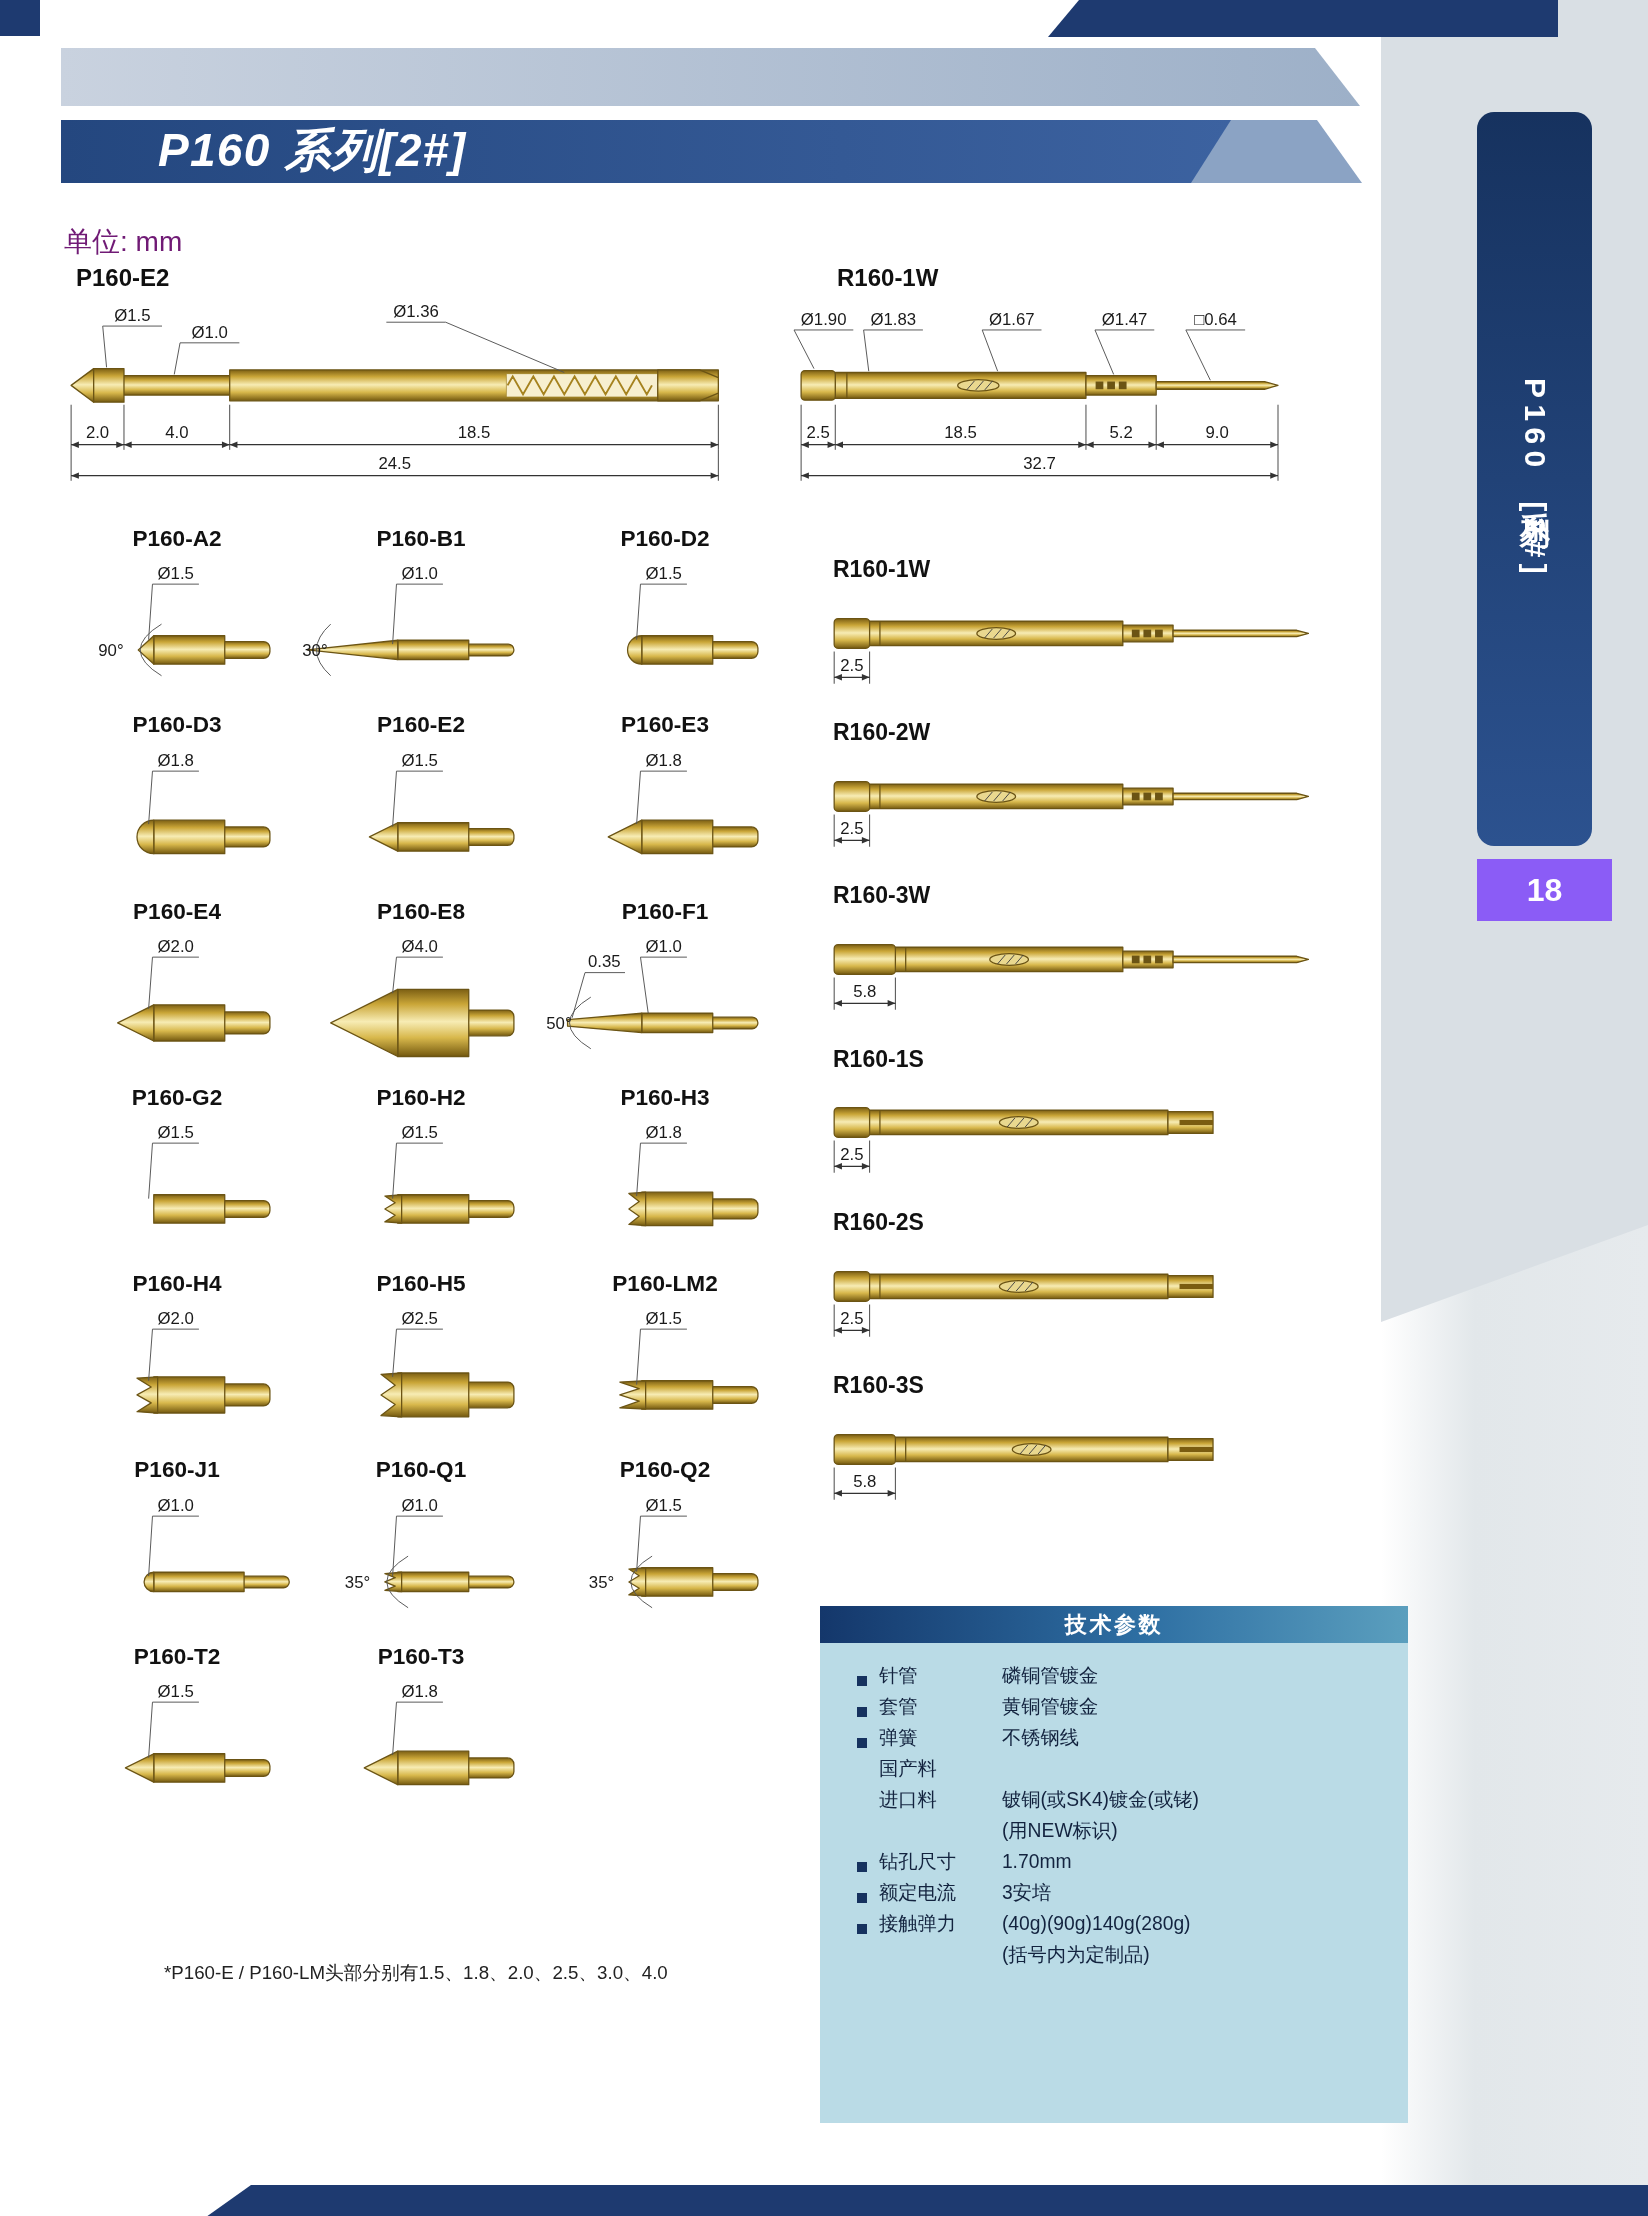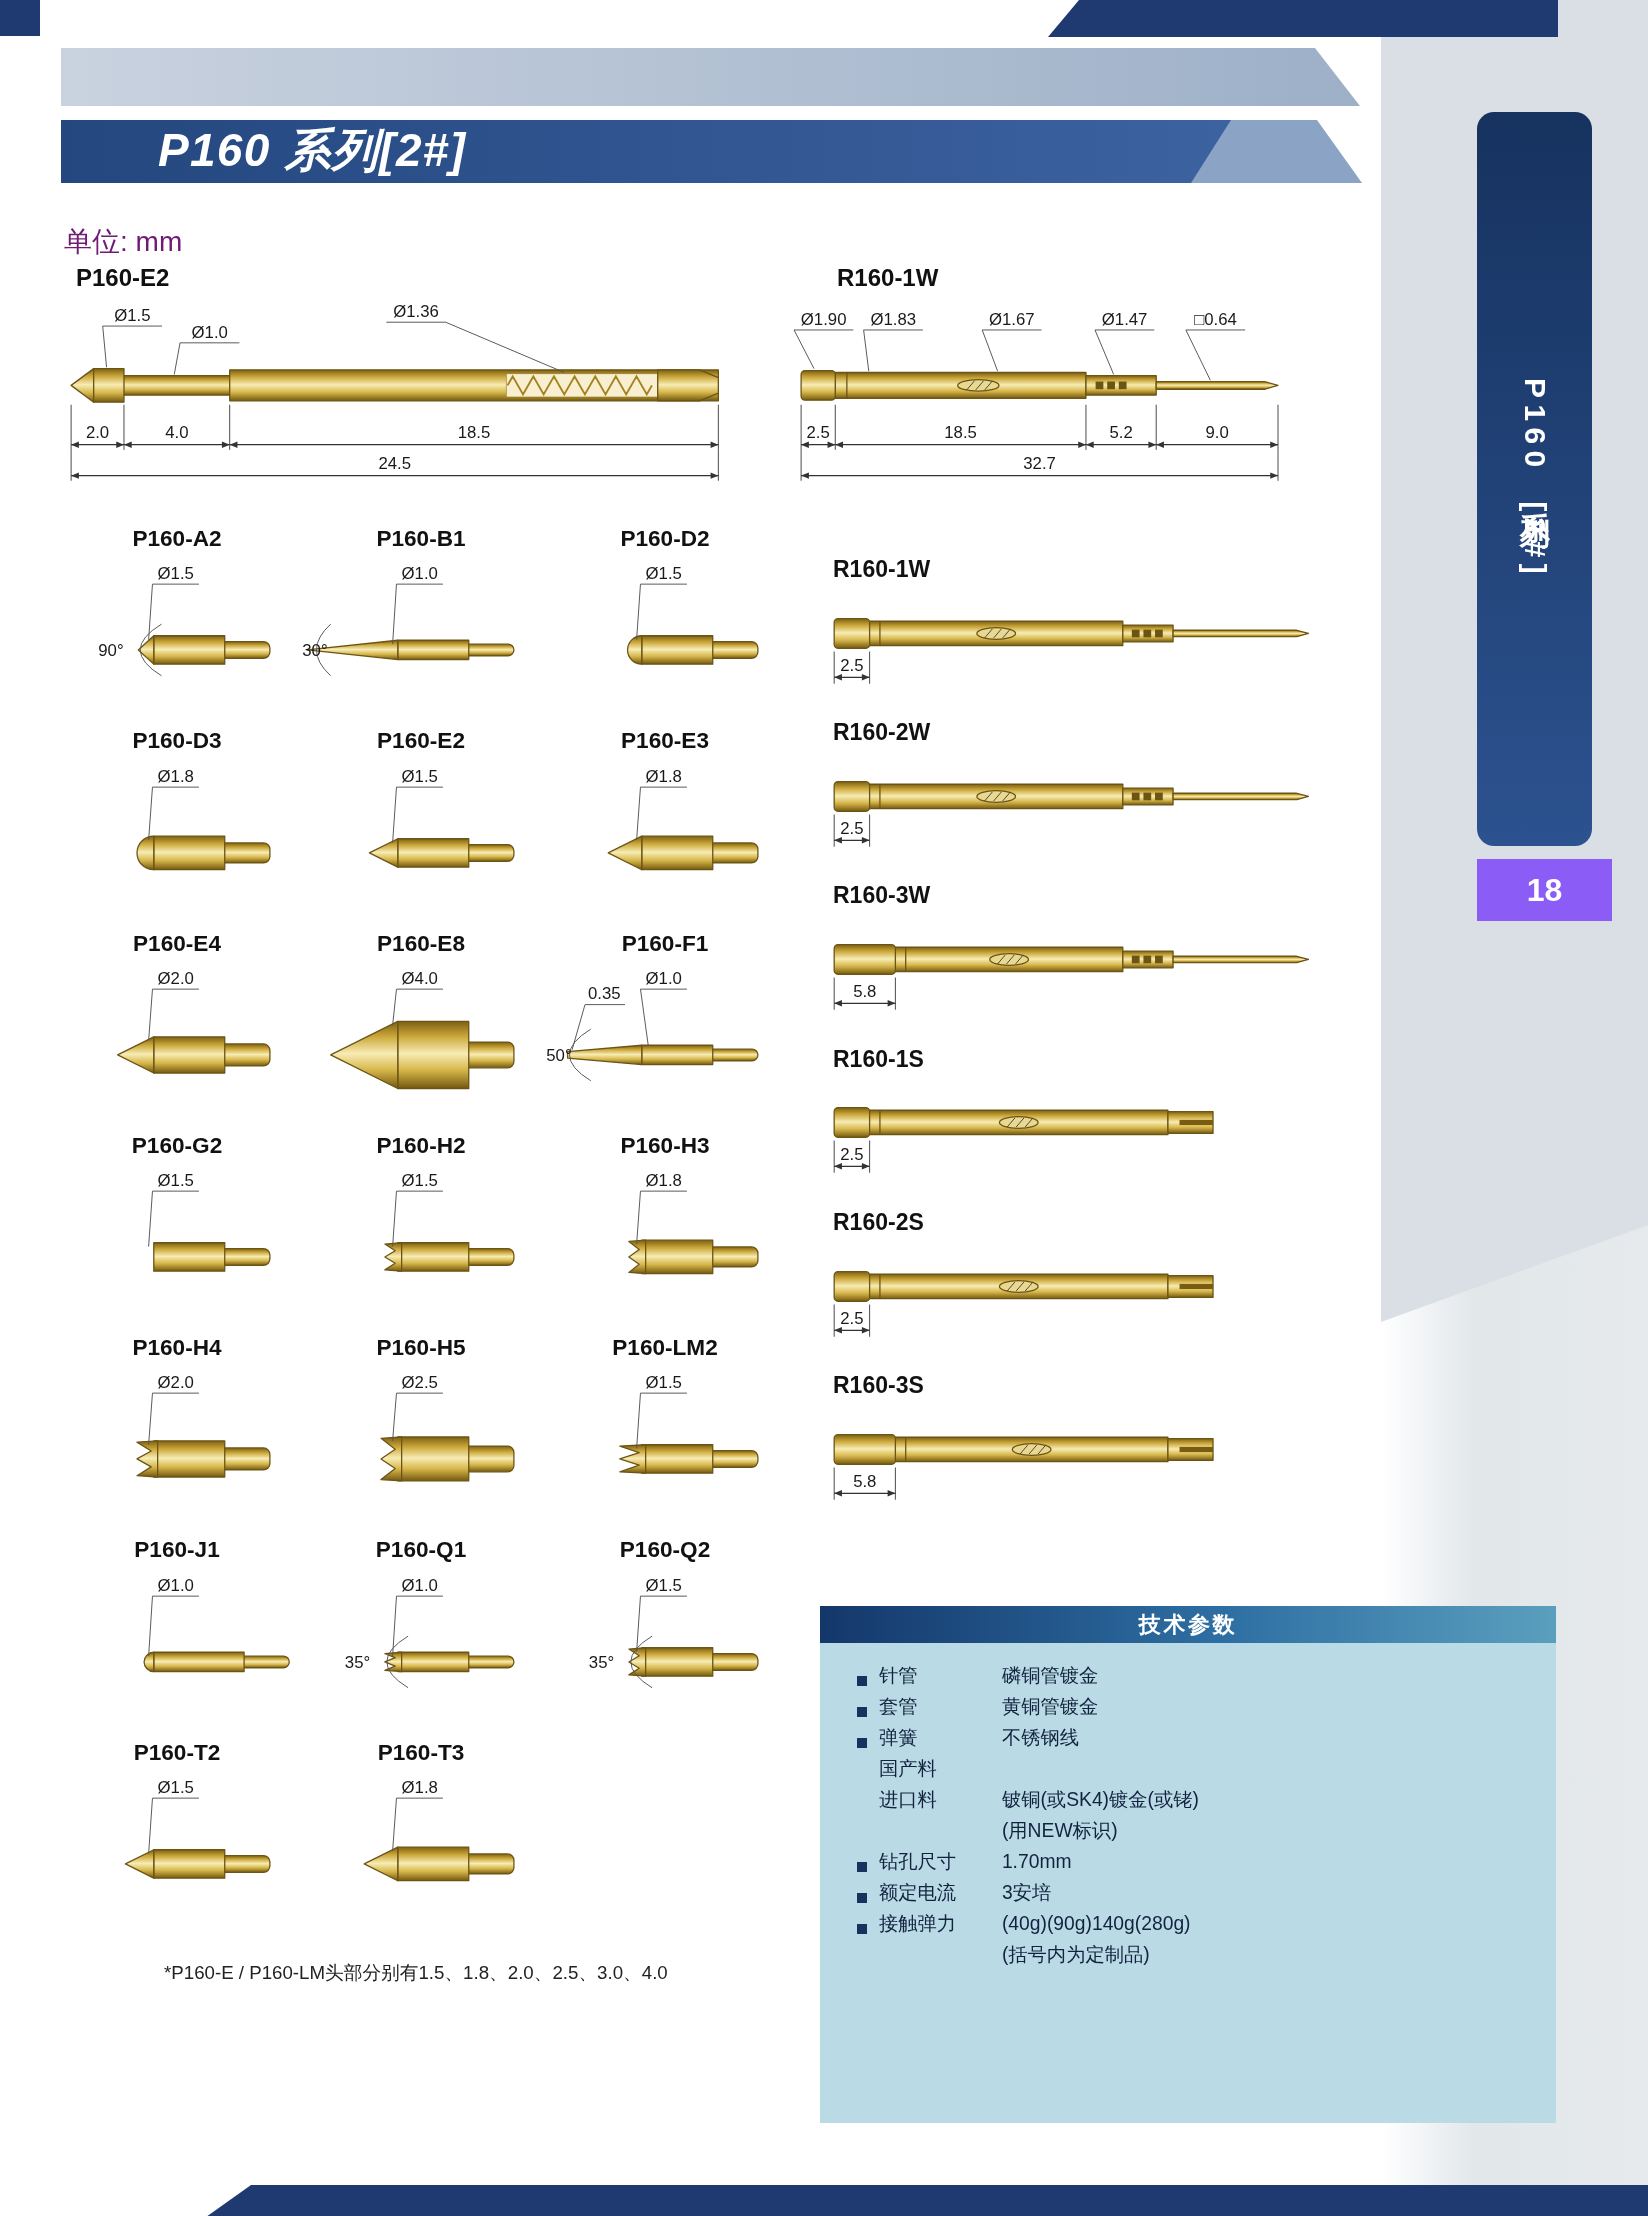--- a/index.html
+++ b/index.html
@@ -40,32 +40,32 @@
         background:#8b5cf6;color:#fff;font-size:32px;font-weight:bold;
         text-align:center;line-height:62px}
 
   
   .unit{position:absolute;left:64px;top:223px;font-size:28px;color:#701a75}
   .f-label{position:absolute;font-size:24px;font-weight:bold;color:#101010}
   .footnote{position:absolute;left:164px;top:1960px;font-size:18.7px;color:#222}
 
   
   #probe-grid{position:absolute;left:55px;top:526px;width:731px;display:grid;
-        grid-template-columns:repeat(3,244px);row-gap:25px}
+        grid-template-columns:repeat(3,244px);row-gap:9px}
   .probe-cell{text-align:center}
   .probe-name{font-size:22.6px;font-weight:bold;color:#111;margin-bottom:1.3px}
   .probe-cell svg{display:block;margin:0 auto}
 
   
   #rec-col{position:absolute;left:820px;top:556px;width:529px}
   .rec-item{margin-bottom:19.3px}
   .rec-name{font-size:23px;font-weight:bold;color:#111;margin:0 0 3.9px 13px}
 
   
-  #tech-panel{position:absolute;left:820px;top:1606px;width:736px;height:517px;
+  #tech-panel{position:absolute;left:820px;top:1606px;width:588px;height:517px;
         background:#badbe6}
   .tp-header{height:37px;background:linear-gradient(90deg,#14376b,#2e6fa3 55%,#5b9fbe);
         color:#fff;font-size:22px;font-weight:bold;text-align:center;line-height:37px;
         letter-spacing:2.6px}
   #tech-rows{padding:17px 19.3px 0 37px}
   .tp-row{display:flex;align-items:center;font-size:19.3px;line-height:31px;color:#13233f}
   .tp-bullet{width:10.3px;height:10.3px;background:#16325f;margin:10.3px 11.6px 0 0;flex:none}
   .tp-bullet.hide{visibility:hidden}
   .tp-label{width:123px;flex:none;white-space:nowrap}
   .tp-value{flex:1;white-space:nowrap}

